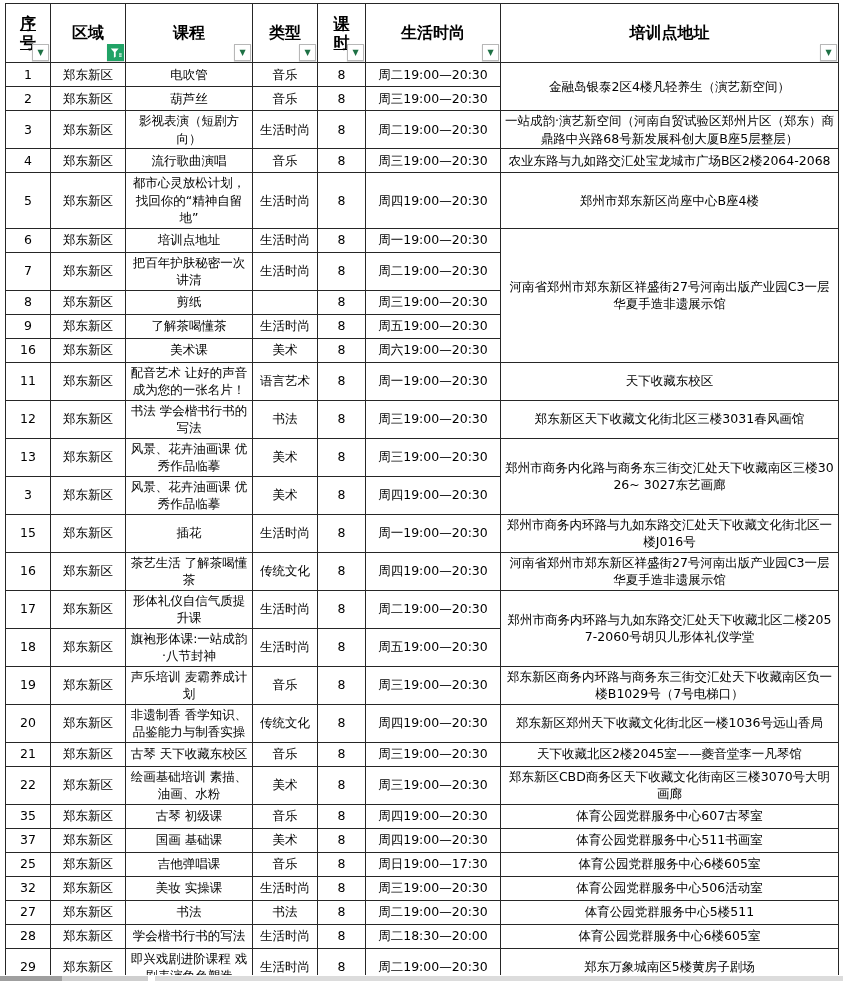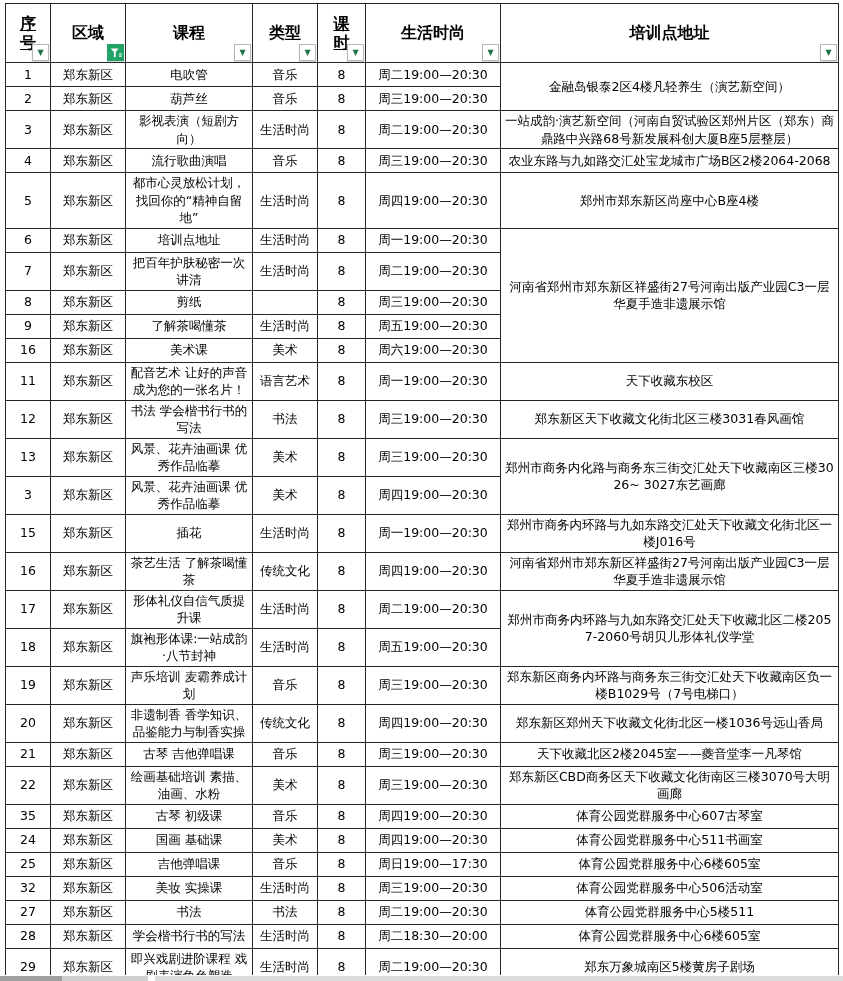--- a/index.html
+++ b/index.html
@@ -269,21 +269,21 @@
         <td>郑东新区</td>
         <td>非遗制香 香学知识、品鉴能力与制香实操</td>
         <td>传统文化</td>
         <td>8</td>
         <td>周四19:00—20:30</td>
         <td>郑东新区郑州天下收藏文化街北区一楼1036号远山香局</td>
       </tr>
       <tr>
         <td>21</td>
         <td>郑东新区</td>
-        <td>古琴 吉他弹唱课</td>
+        <td>古琴 天下收藏东校区</td>
         <td>音乐</td>
         <td>8</td>
         <td>周三19:00—20:30</td>
         <td>天下收藏北区2楼2045室——夔音堂李一凡琴馆</td>
       </tr>
       <tr>
         <td>22</td>
         <td>郑东新区</td>
         <td>绘画基础培训 素描、油画、水粉</td>
         <td>美术</td>
@@ -294,21 +294,21 @@
       <tr>
         <td>35</td>
         <td>郑东新区</td>
         <td>古琴 初级课</td>
         <td>音乐</td>
         <td>8</td>
         <td>周四19:00—20:30</td>
         <td>体育公园党群服务中心607古琴室</td>
       </tr>
       <tr>
-        <td>24</td>
+        <td>37</td>
         <td>郑东新区</td>
         <td>国画 基础课</td>
         <td>美术</td>
         <td>8</td>
         <td>周四19:00—20:30</td>
         <td>体育公园党群服务中心511书画室</td>
       </tr>
       <tr>
         <td>25</td>
         <td>郑东新区</td>

